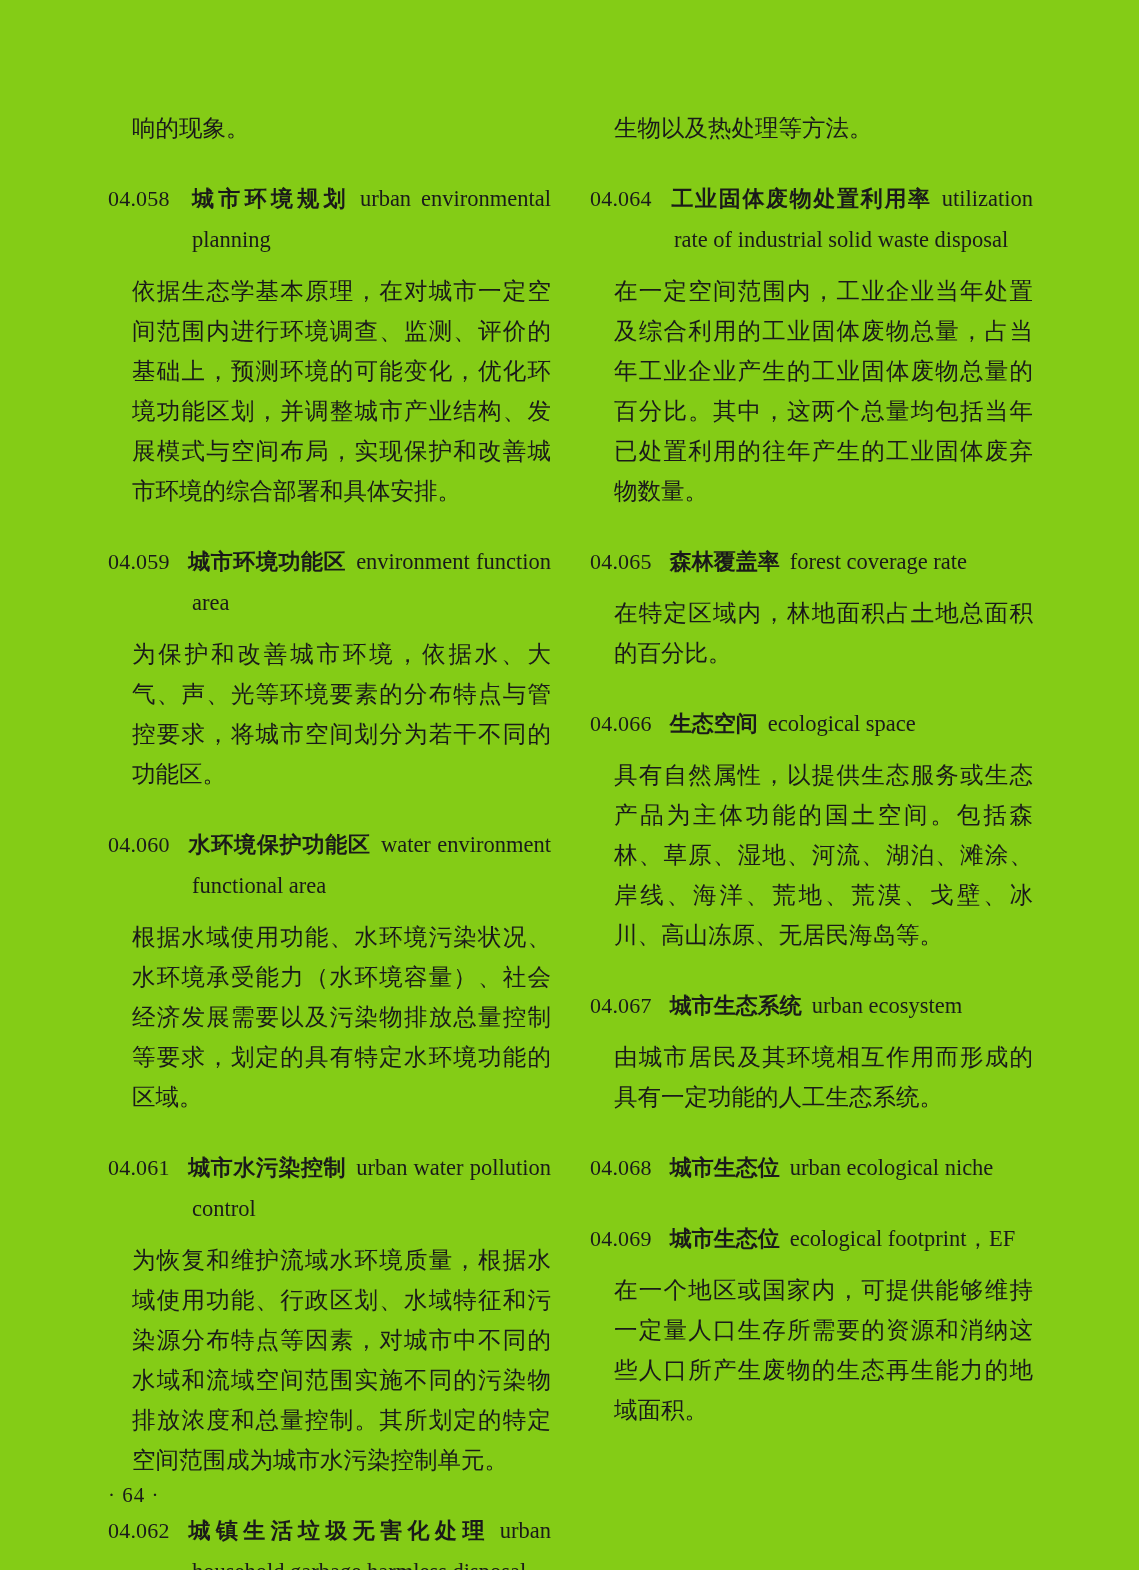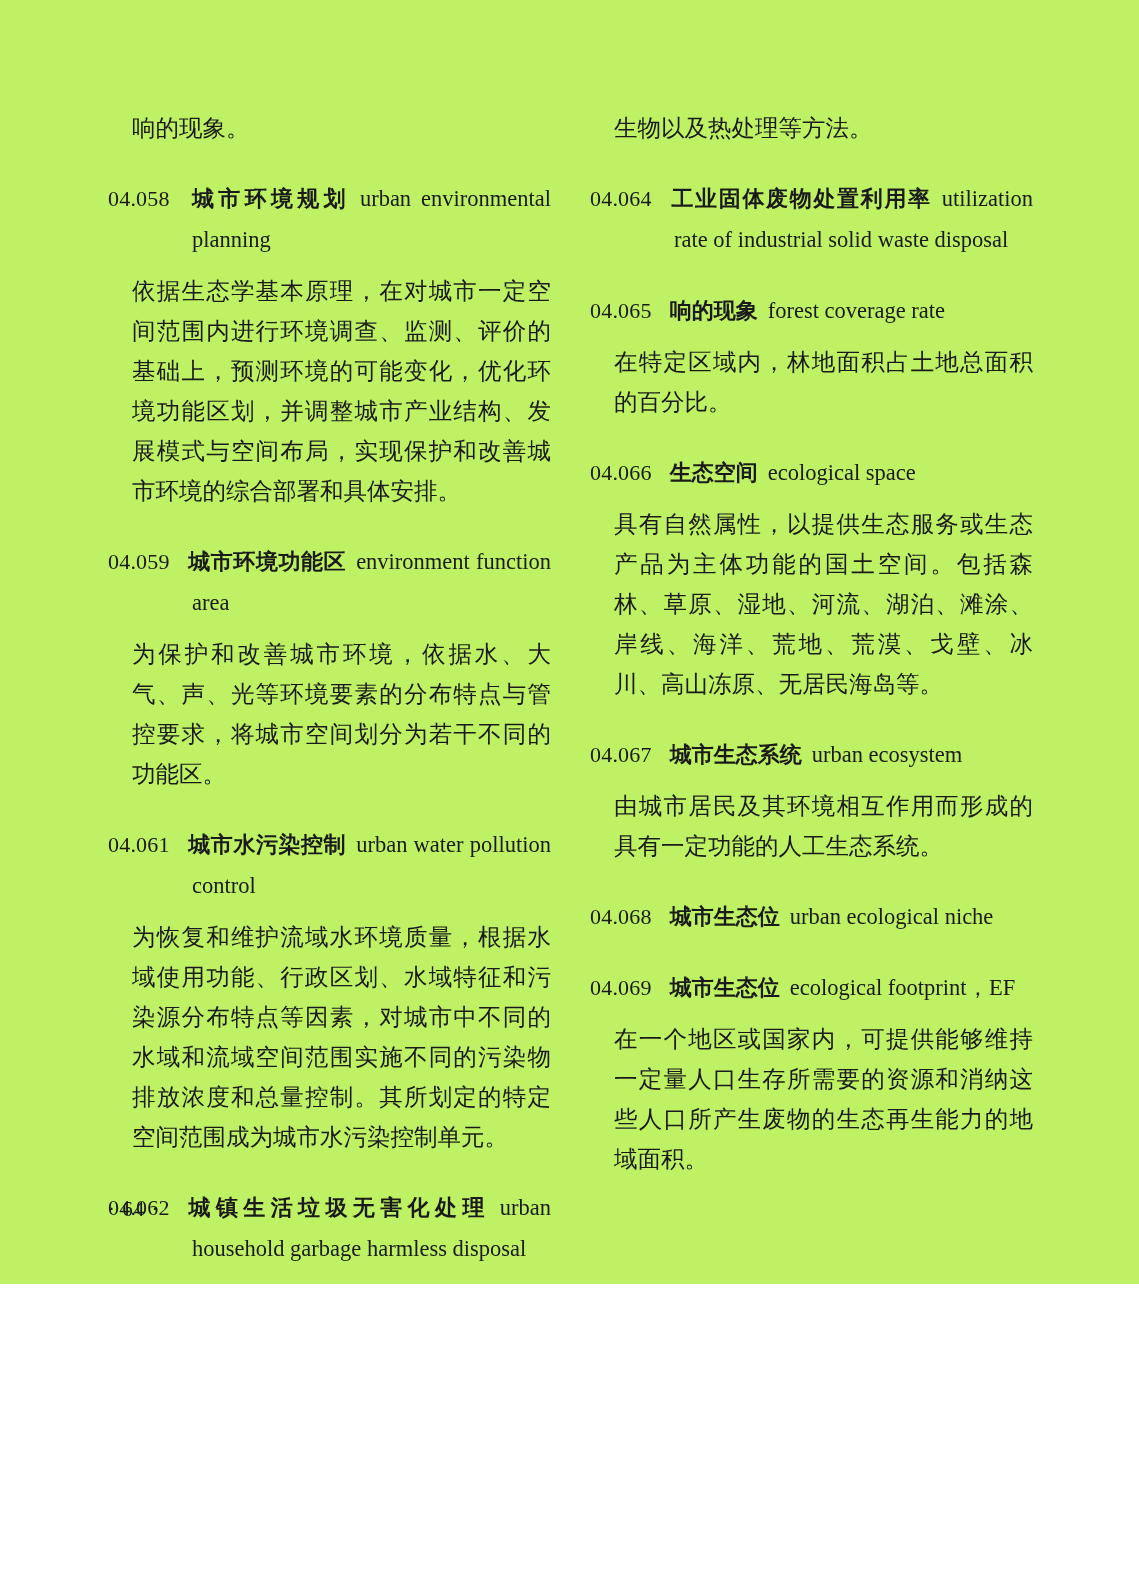--- a/index.html
+++ b/index.html
@@ -7,22 +7,22 @@
     padding: 0;
     background: #ffffff;
   }
   body {
     font-family: "Liberation Serif", "DejaVu Serif", serif;
     color: #1a1a1a;
   }
   .page {
     position: relative;
     width: 1139px;
-    height: 1284px;
-    background: #bef264;
+    height: 1570px;
+    background: #84cc16;
     overflow: hidden;
     box-sizing: border-box;
   }
   .columns {
     position: absolute;
     top: 108px;
     left: 108px;
     width: 925px;
     height: 1310px;
     display: flex;
@@ -113,20 +113,26 @@
         <div class="entry-def">依据生态学基本原理，在对城市一定空间范围内进行环境调查、监测、评价的基础上，预测环境的可能变化，优化环境功能区划，并调整城市产业结构、发展模式与空间布局，实现保护和改善城市环境的综合部署和具体安排。</div>
       </div>
 
       <div class="entry">
         <div class="entry-head">
           <span class="entry-num">04.059</span><span class="entry-term">城市环境功能区</span><span class="entry-en">environment function area</span>
         </div>
         <div class="entry-def">为保护和改善城市环境，依据水、大气、声、光等环境要素的分布特点与管控要求，将城市空间划分为若干不同的功能区。</div>
       </div>
 
+      <div class="entry">
+        <div class="entry-head">
+          <span class="entry-num">04.060</span><span class="entry-term">水环境保护功能区</span><span class="entry-en">water environment functional area</span>
+        </div>
+        <div class="entry-def">根据水域使用功能、水环境污染状况、水环境承受能力（水环境容量）、社会经济发展需要以及污染物排放总量控制等要求，划定的具有特定水环境功能的区域。</div>
+      </div>
 
       <div class="entry">
         <div class="entry-head">
           <span class="entry-num">04.061</span><span class="entry-term">城市水污染控制</span><span class="entry-en">urban water pollution control</span>
         </div>
         <div class="entry-def">为恢复和维护流域水环境质量，根据水域使用功能、行政区划、水域特征和污染源分布特点等因素，对城市中不同的水域和流域空间范围实施不同的污染物排放浓度和总量控制。其所划定的特定空间范围成为城市水污染控制单元。</div>
       </div>
 
       <div class="entry">
         <div class="entry-head">
@@ -137,25 +143,26 @@
 
     </div>
 
     <div class="column">
       <p class="cont-para">生物以及热处理等方法。</p>
 
       <div class="entry">
         <div class="entry-head">
           <span class="entry-num">04.064</span><span class="entry-term">工业固体废物处置利用率</span><span class="entry-en">utilization rate of industrial solid waste disposal</span>
         </div>
-      </div>
-
-      <div class="entry">
-        <div class="entry-head">
-          <span class="entry-num">04.065</span><span class="entry-term">响的现象</span><span class="entry-en">forest coverage rate</span>
+        <div class="entry-def">在一定空间范围内，工业企业当年处置及综合利用的工业固体废物总量，占当年工业企业产生的工业固体废物总量的百分比。其中，这两个总量均包括当年已处置利用的往年产生的工业固体废弃物数量。</div>
+      </div>
+
+      <div class="entry">
+        <div class="entry-head">
+          <span class="entry-num">04.065</span><span class="entry-term">森林覆盖率</span><span class="entry-en">forest coverage rate</span>
         </div>
         <div class="entry-def">在特定区域内，林地面积占土地总面积的百分比。</div>
       </div>
 
       <div class="entry">
         <div class="entry-head">
           <span class="entry-num">04.066</span><span class="entry-term">生态空间</span><span class="entry-en">ecological space</span>
         </div>
         <div class="entry-def">具有自然属性，以提供生态服务或生态产品为主体功能的国土空间。包括森林、草原、湿地、河流、湖泊、滩涂、岸线、海洋、荒地、荒漠、戈壁、冰川、高山冻原、无居民海岛等。</div>
       </div>

